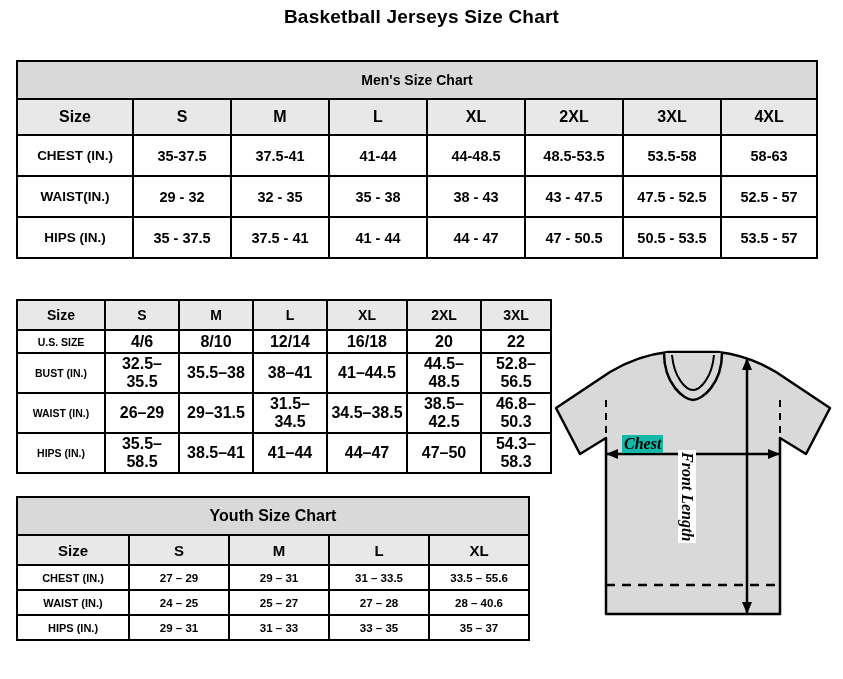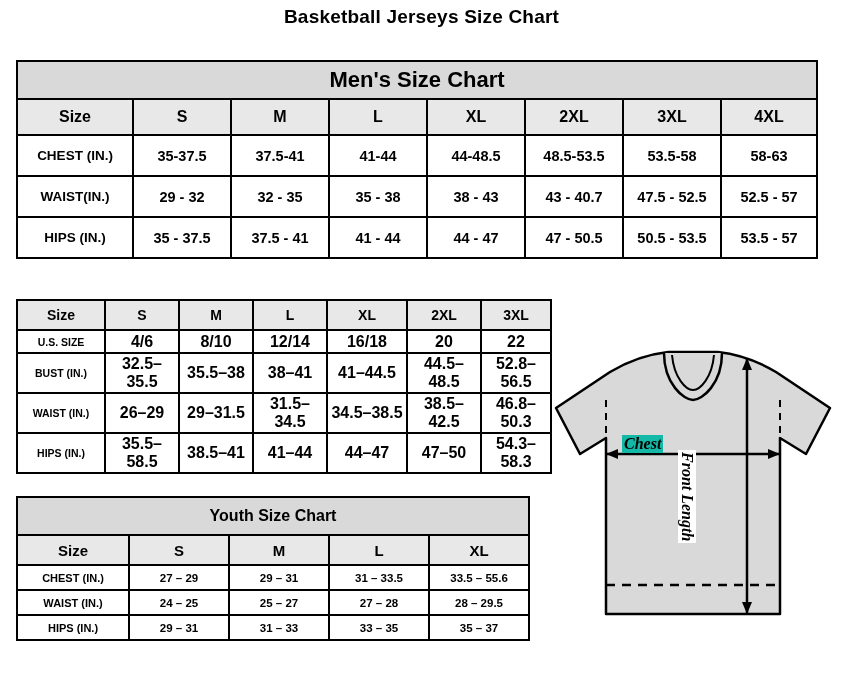--- a/index.html
+++ b/index.html
@@ -50,21 +50,21 @@
     background: #e8e8e8 !important;
   }
 
   
   #mens-table {
     position: absolute;
     left: 16px;
     top: 60px;
     width: 800px;
   }
-  #mens-table .tbl-caption { font-size: 22px; height: 38px; }
+  #mens-table .tbl-caption { font-size: 14px; height: 38px; }
   #mens-table .hdr-row td { font-size: 16px; height: 36px; }
   #mens-table td { font-size: 14.5px; height: 41px; }
   #mens-table td.rowlabel { font-size: 13.5px; }
 
   
   #womens-table {
     position: absolute;
     left: 16px;
     top: 299px;
     width: 534px;
@@ -162,21 +162,21 @@
         <td>48.5-53.5</td>
         <td>53.5-58</td>
         <td>58-63</td>
       </tr>
       <tr>
         <td class="rowlabel">WAIST(IN.)</td>
         <td>29 - 32</td>
         <td>32 - 35</td>
         <td>35 - 38</td>
         <td>38 - 43</td>
-        <td>43 - 40.7</td>
+        <td>43 - 47.5</td>
         <td>47.5 - 52.5</td>
         <td>52.5 - 57</td>
       </tr>
       <tr>
         <td class="rowlabel">HIPS (IN.)</td>
         <td>35 - 37.5</td>
         <td>37.5 - 41</td>
         <td>41 - 44</td>
         <td>44 - 47</td>
         <td>47 - 50.5</td>
@@ -269,21 +269,21 @@
         <td>27 – 29</td>
         <td>29 – 31</td>
         <td>31 – 33.5</td>
         <td>33.5 – 55.6</td>
       </tr>
       <tr>
         <td class="rowlabel">WAIST  (IN.)</td>
         <td>24 – 25</td>
         <td>25 – 27</td>
         <td>27 – 28</td>
-        <td>28 – 29.5</td>
+        <td>28 – 40.6</td>
       </tr>
       <tr>
         <td class="rowlabel">HIPS  (IN.)</td>
         <td>29 – 31</td>
         <td>31 – 33</td>
         <td>33 – 35</td>
         <td>35 – 37</td>
       </tr>
     </tbody>
   </table>

